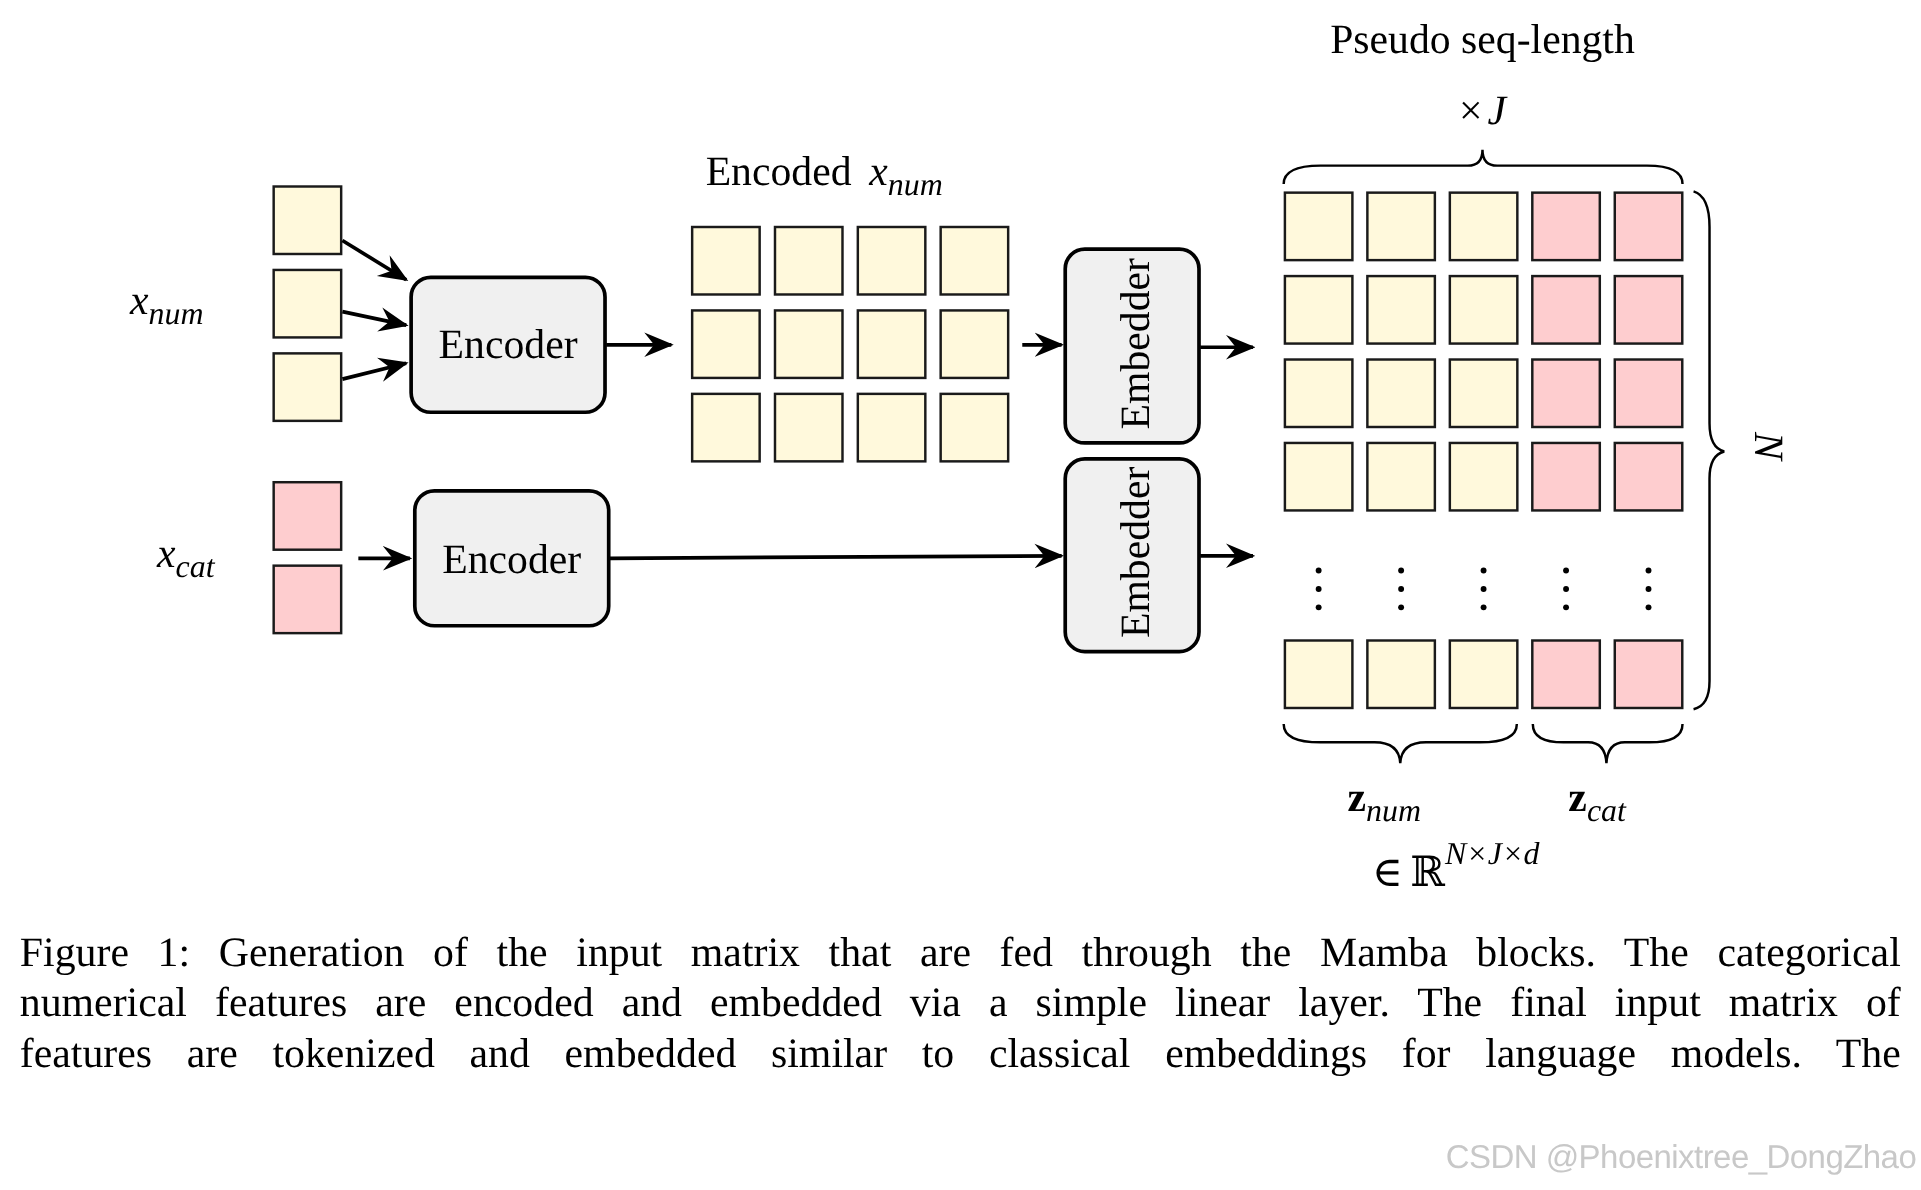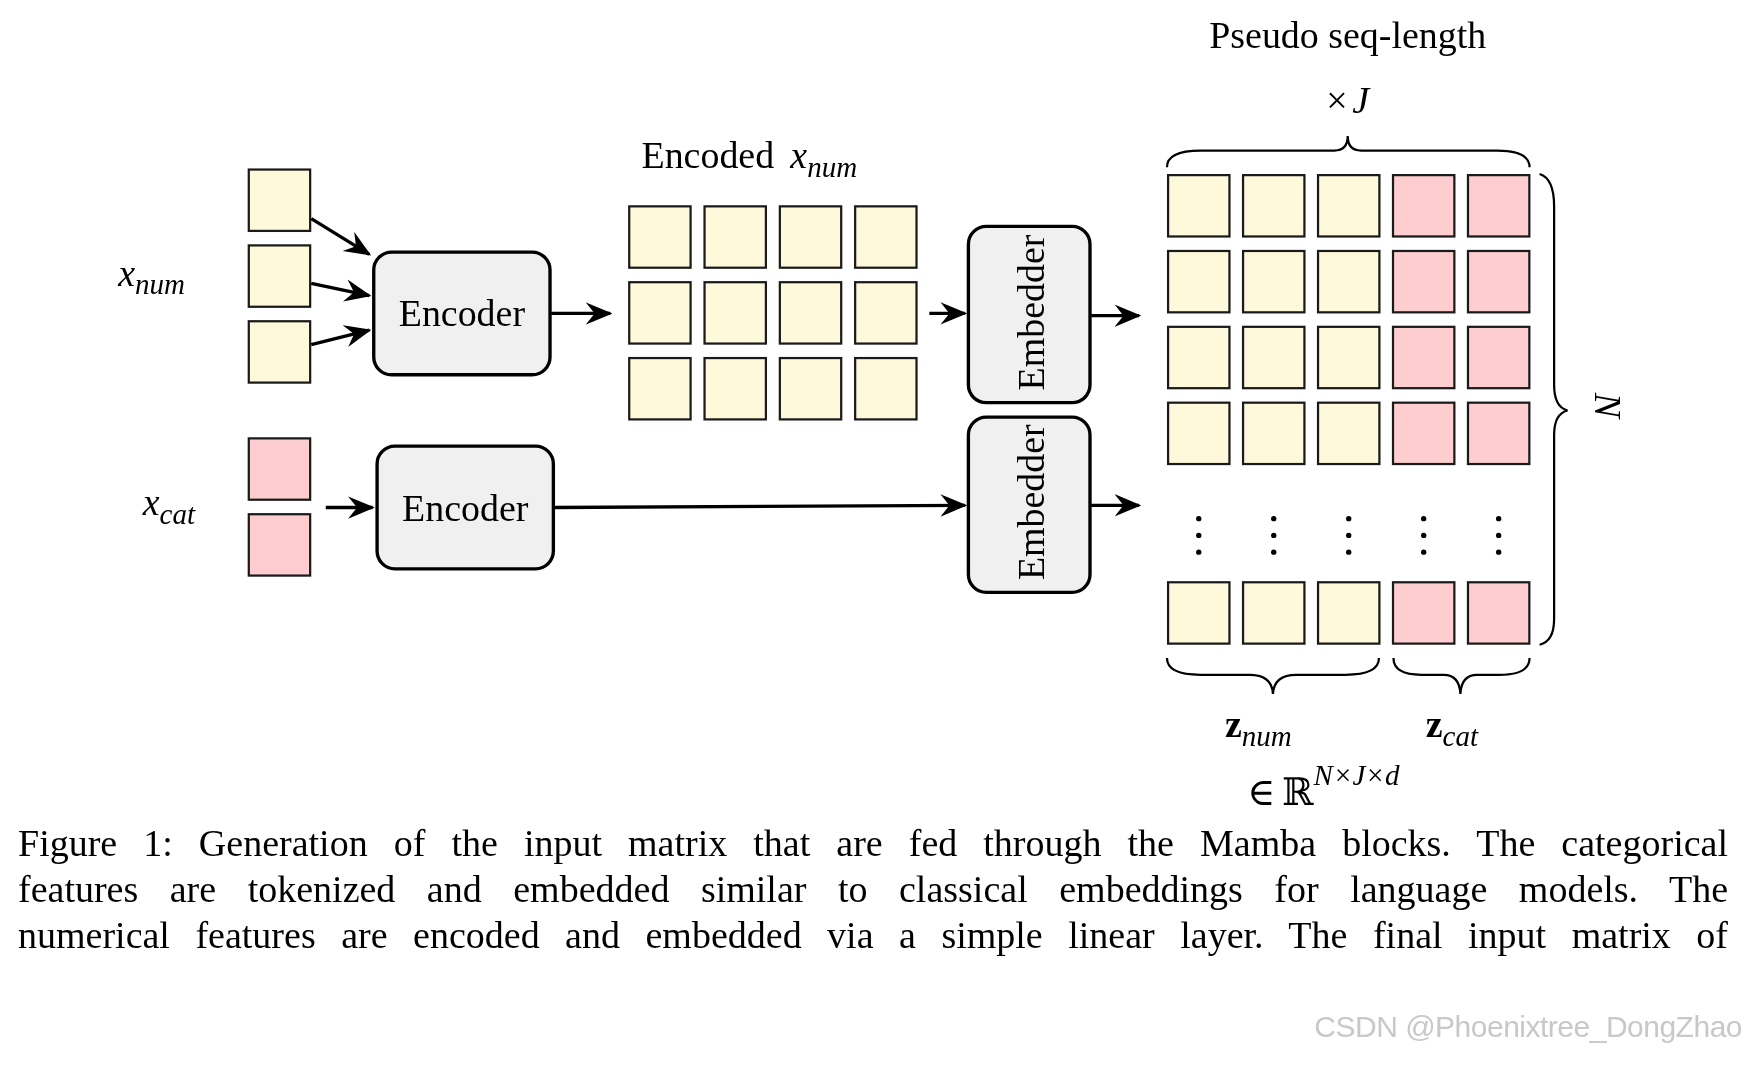--- a/index.html
+++ b/index.html
@@ -6,31 +6,31 @@
     body { width: 1746px; height: 1082px; overflow: hidden; position: relative; }
     #stage { position: absolute; left: 0; top: 0; width: 1746px; height: 1082px; }
     svg text { font-family: "Liberation Serif", "DejaVu Serif", serif; fill: #000; }
     .cell { stroke: #1a1a1a; stroke-width: 2; }
     .box { fill: #f0f0f0; stroke: #000; stroke-width: 3; }
     .arrow { stroke: #000; stroke-width: 3; fill: none; }
     .brace { stroke: #000; stroke-width: 2; fill: none; }
     .lbl { font-size: 34px; }
     .math { font-style: italic; }
     .caption {
-      position: absolute; left: 18px; top: 820px; width: 1710px;
+      position: absolute; left: 18px; top: 843px; width: 1710px;
       font-family: "Liberation Serif", "DejaVu Serif", serif;
       font-size: 38px; line-height: 46px; color: #000; text-align: justify;
     }
     .caption .line { display: block; text-align: justify; text-align-last: justify; white-space: nowrap; }
     .caption .line.last { text-align-last: left; }
     .caption sup { font-size: 26px; font-style: italic; line-height: 0; }
     .caption i { font-style: italic; }
     .caption b { font-weight: bold; }
     .watermark {
-      position: absolute; right: 4px; bottom: 38px;
+      position: absolute; right: 4px; bottom: 12px;
       font-family: "Liberation Sans", "DejaVu Sans", sans-serif;
       font-size: 30px; color: #c8c8c8; letter-spacing: -0.5px;
     }
   </style>
 </head>
 <body>
 
 <div id="stage">
   <svg id="diagram" width="1746" height="1082" viewBox="0 0 1565 970" preserveAspectRatio="none" xmlns="http://www.w3.org/2000/svg">
     <defs>
@@ -170,18 +170,18 @@
     <text x="1278" y="661" class="lbl">
       <tspan font-weight="bold">z</tspan><tspan class="math" dy="8" font-size="26">cat</tspan>
     </text>
     <text x="1118" y="722" class="lbl">
       <tspan>∈</tspan><tspan dx="6">ℝ</tspan><tspan class="math" dy="-18" font-size="26">N×J×d</tspan>
     </text>
   </svg>
 
   <div class="caption">
     <span class="line">Figure 1: Generation of the input matrix that are fed through the Mamba blocks. The categorical</span>
+    <span class="line">numerical features are encoded and embedded via a simple linear layer. The final input matrix of</span>
     <span class="line">features are tokenized and embedded similar to classical embeddings for language models. The</span>
-    <span class="line">numerical features are encoded and embedded via a simple linear layer. The final input matrix of</span>
   </div>
 
   <div class="watermark">CSDN @Phoenixtree_DongZhao</div>
 </div>
 
 </body></html>

